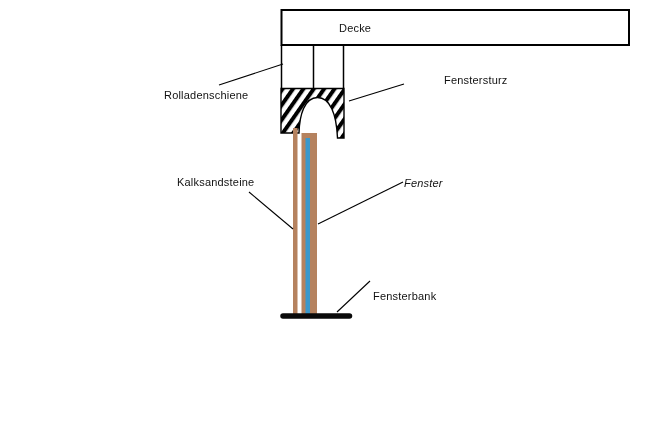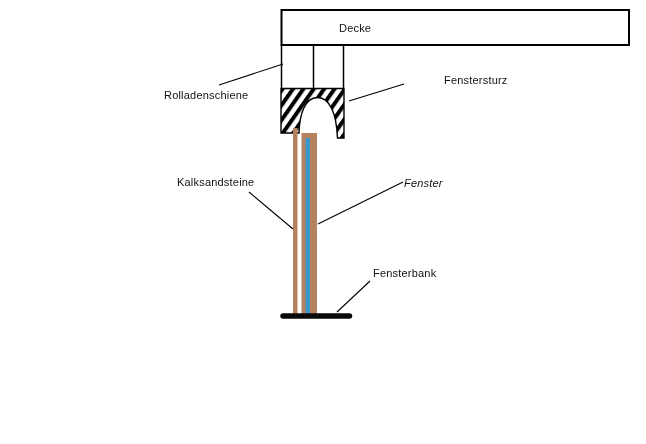--- a/index.html
+++ b/index.html
@@ -26,21 +26,21 @@
     line-height: 12px;
     color: #121212;
     white-space: nowrap;
     letter-spacing: 0.2px;
   }
   .lbl-decke        { left: 339px; top: 22px; }
   .lbl-kalk         { left: 164px; top: 89px; }
   .lbl-sturz        { left: 423px; top: 74px; padding-left: 21px; }
   .lbl-rolladen     { left: 177px; top: 176px; }
   .lbl-fenster      { left: 404px; top: 177px; font-style: italic; }
-  .lbl-fensterbank  { left: 373px; top: 267px; text-align: right; }
+  .lbl-fensterbank  { left: 373px; top: 290px; text-align: right; }
 </style>
 </head>
 <body>
 
 <div id="canvas">
 
   <svg id="drawing-svg" width="646" height="444" viewBox="0 0 646 444">
     <defs>
       <pattern id="hatch" patternUnits="userSpaceOnUse" width="8.5" height="8.5" patternTransform="rotate(35)">
         <rect width="8.5" height="8.5" fill="#ffffff"></rect>

